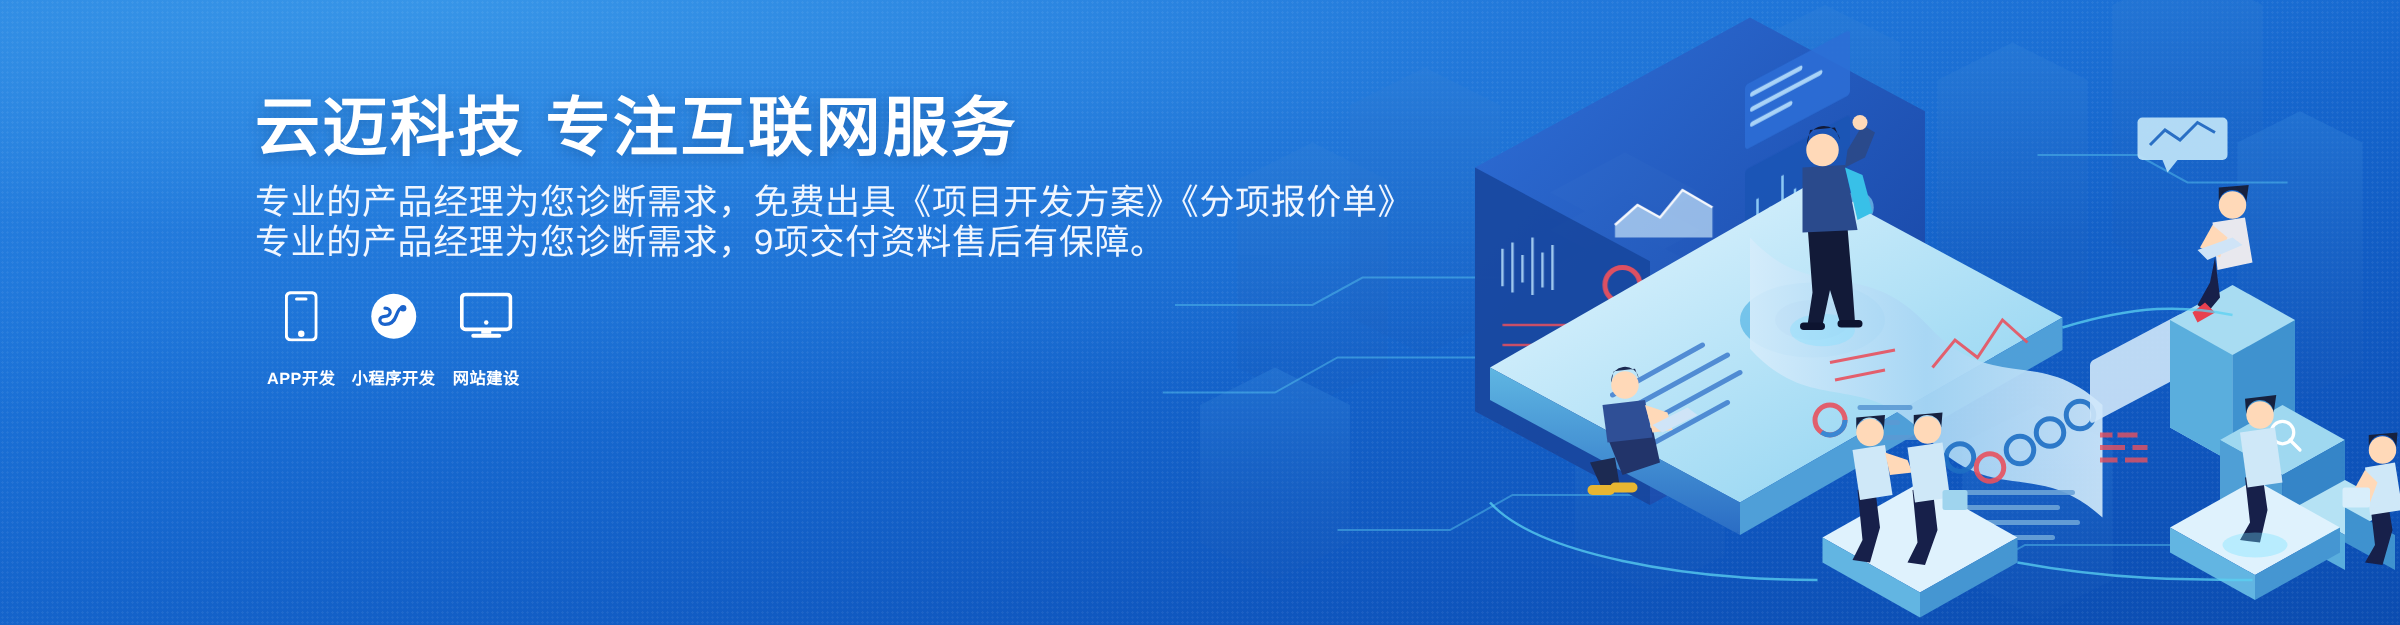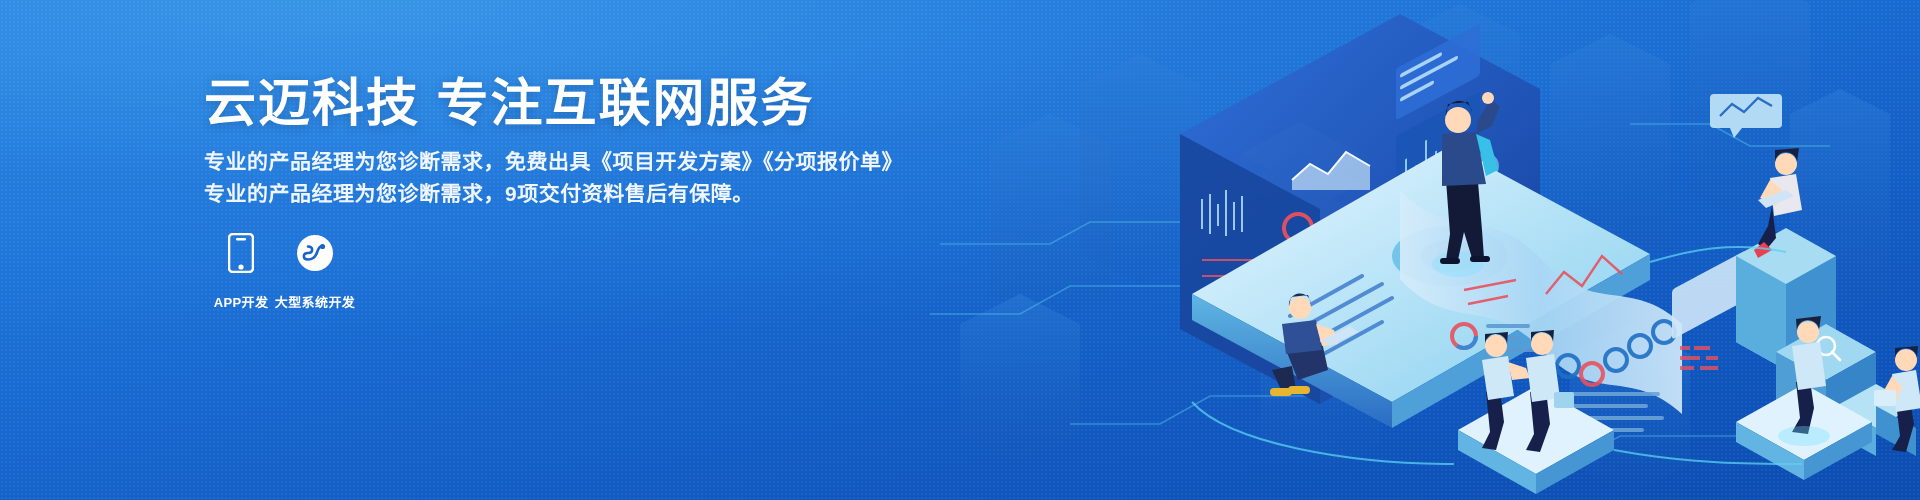--- a/index.html
+++ b/index.html
@@ -25,22 +25,22 @@
   
   .content{position:absolute;left:204px;top:0;width:720px;height:372px;}
   .title{
     position:absolute;top:72px;left:0;
     font-size:52px;line-height:62px;font-weight:700;color:#ffffff;
     letter-spacing:2px;white-space:nowrap;
     text-shadow:0 2px 10px rgba(3,40,95,.28);
   }
   .subtitle{position:absolute;top:146px;left:0;width:700px;}
   .sub-line{
-    font-size:21px;line-height:32px;color:#f0f6ff;
-    letter-spacing:.5px;white-space:nowrap;font-weight:700;
+    font-size:28px;line-height:32px;color:#f0f6ff;
+    letter-spacing:.5px;white-space:nowrap;font-weight:400;
   }
   
   .services{
     position:absolute;top:232px;left:0;display:flex;align-items:flex-start;
   }
   .service{
     width:74px;display:flex;flex-direction:column;align-items:center;
     text-decoration:none;cursor:pointer;
   }
   .service .ico{
@@ -367,21 +367,32 @@
       </div>
 
       <div class="service">
         <span class="ico">
           <svg width="38" height="38" viewBox="0 0 38 38">
             <circle cx="19" cy="19" r="18" fill="#fff"></circle>
             <path d="M12 12.5 c5.5 0 5.5 6.5 0 6.5 s-5.5 6.5 0 6.5 c6 0 8-4 9-7 s3-6.5 5-6.5" fill="none" stroke="#1a63cc" stroke-width="2.6" stroke-linecap="round"></path>
             <circle cx="26.5" cy="12.5" r="2.6" fill="#1a63cc"></circle>
           </svg>
         </span>
-        <span class="cap">大型系统开发</span>
+        <span class="cap">小程序开发</span>
       </div>
 
 
+      <div class="service">
+        <span class="ico">
+          <svg width="42" height="38" viewBox="0 0 42 38">
+            <rect x="1.4" y="1.4" width="39" height="28" rx="3" fill="none" stroke="#fff" stroke-width="3"></rect>
+            <circle cx="21" cy="24" r="1.8" fill="#fff"></circle>
+            <rect x="17" y="29" width="8" height="4" fill="#fff"></rect>
+            <rect x="9" y="33" width="24" height="3.2" rx="1.6" fill="#fff"></rect>
+          </svg>
+        </span>
+        <span class="cap">网站建设</span>
+      </div>
 
 
     </div>
   </div>
 </div>
 
 </body></html>

